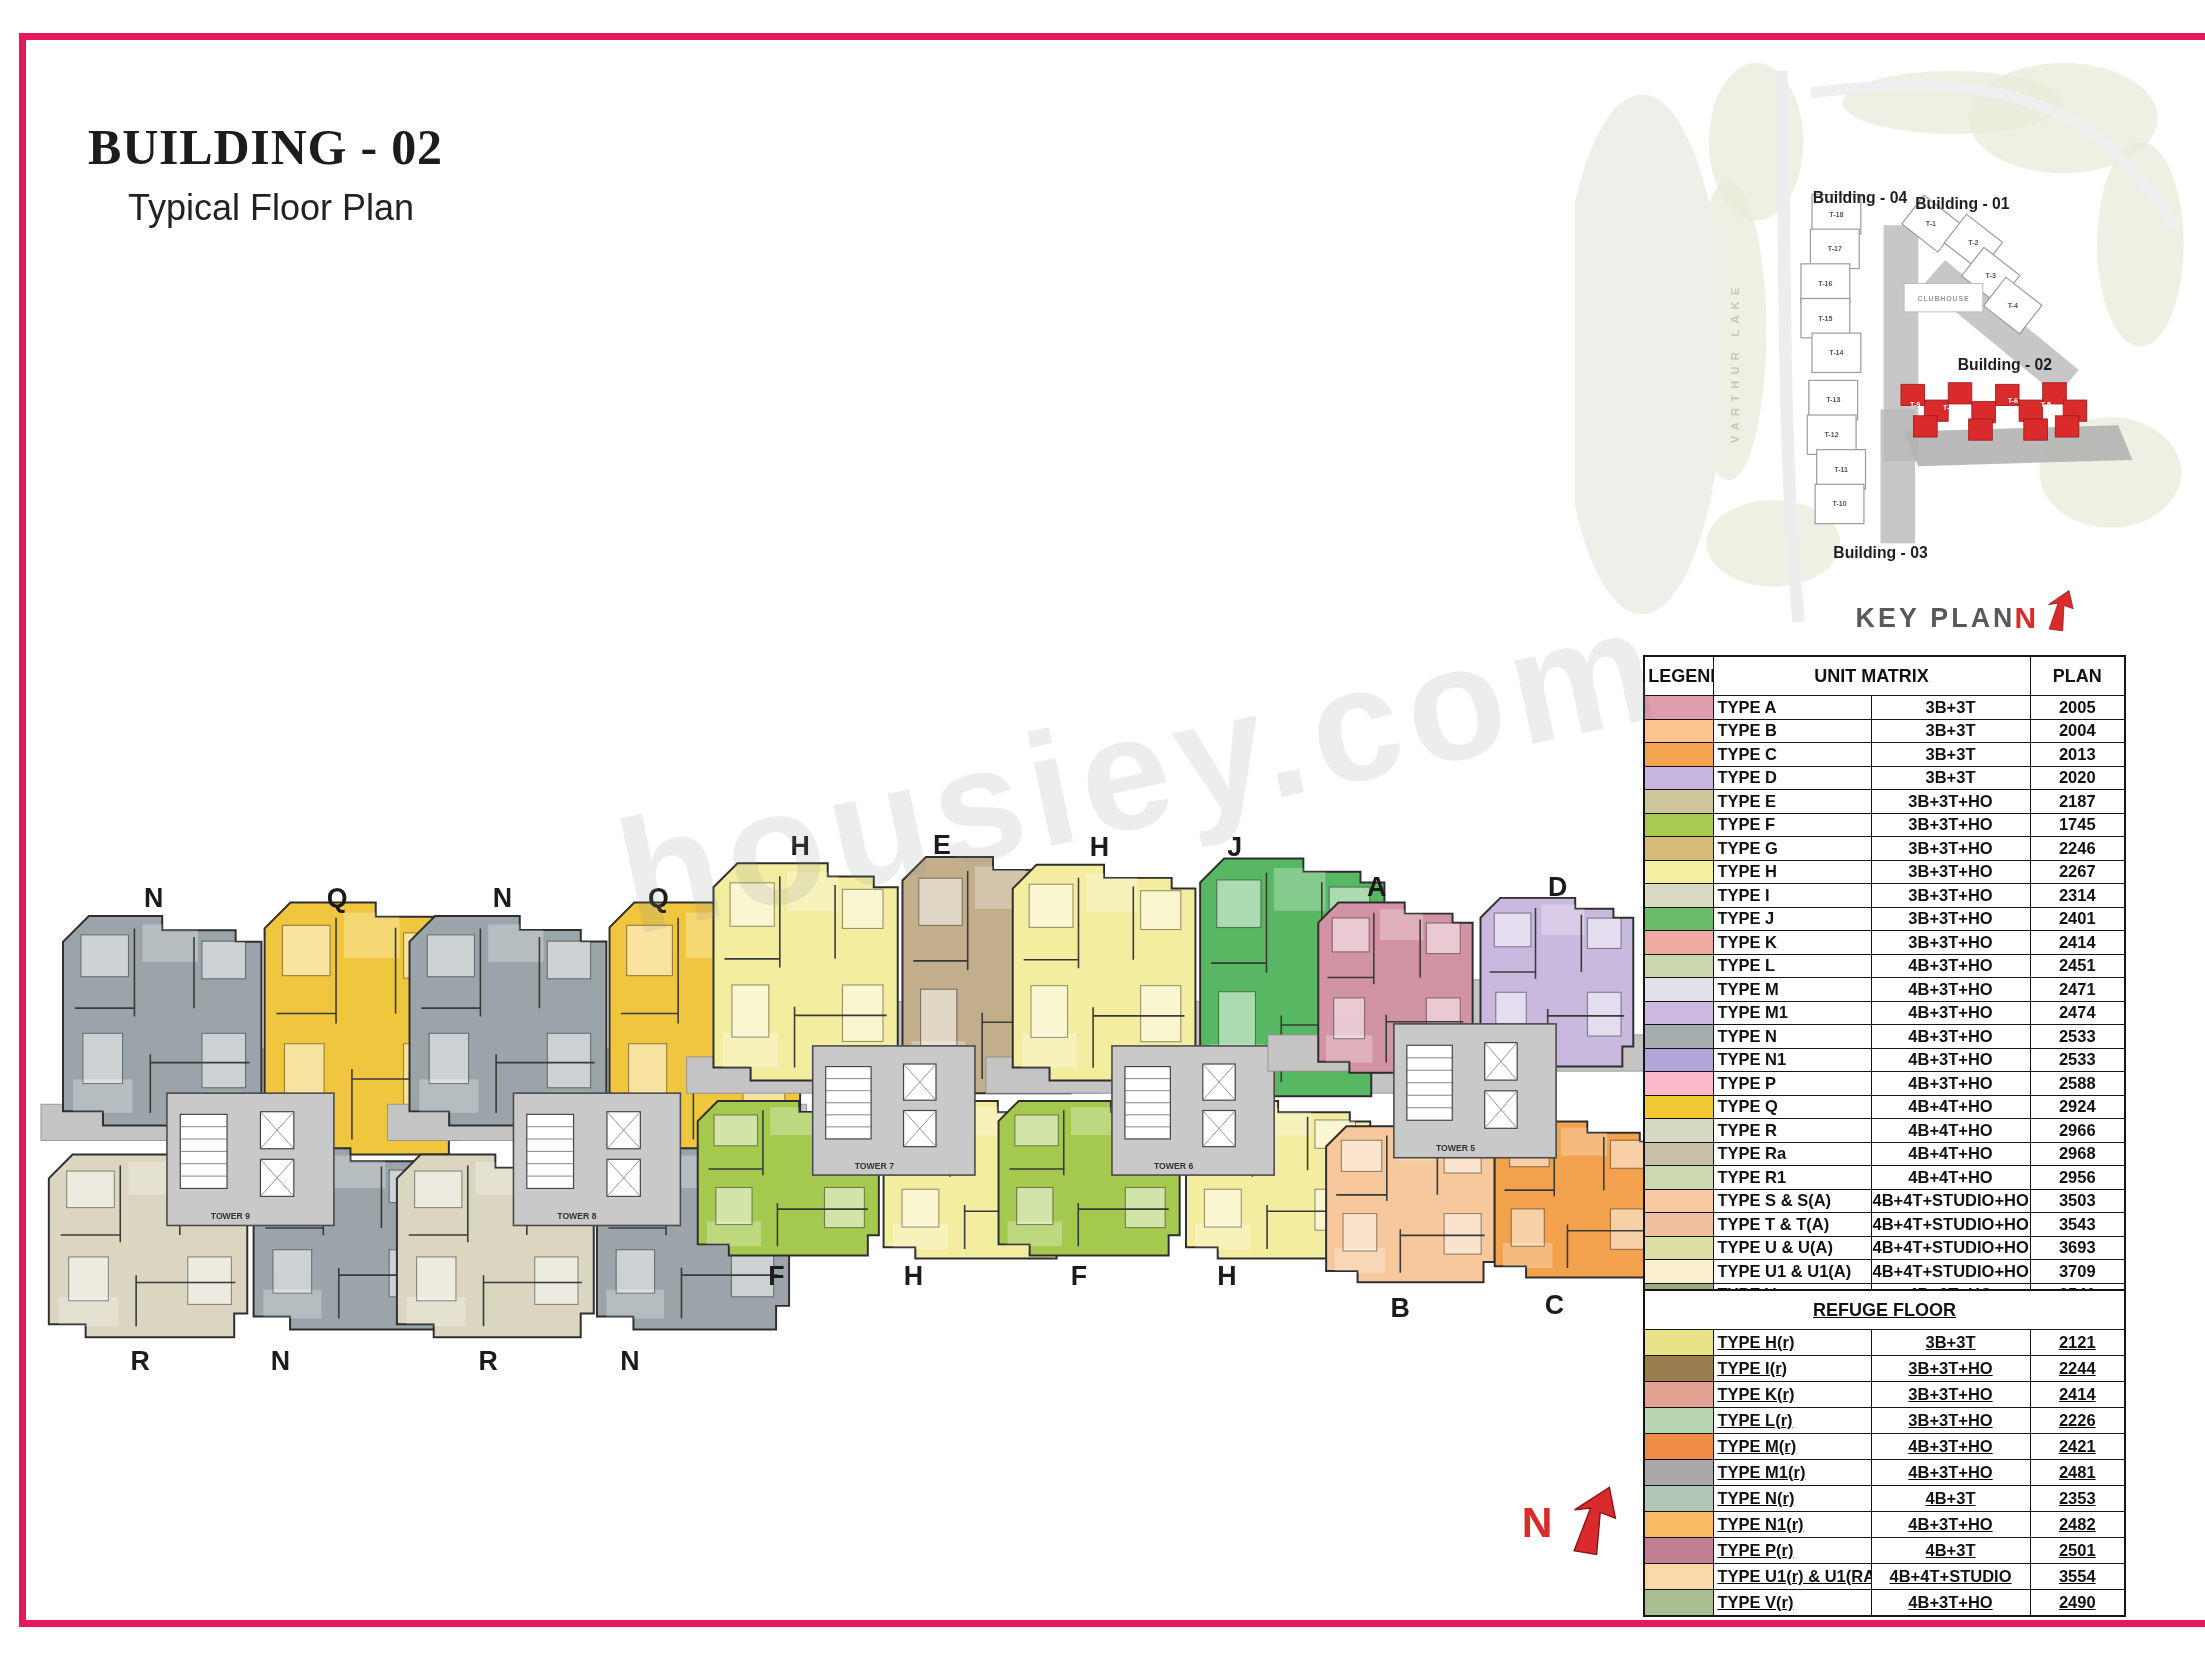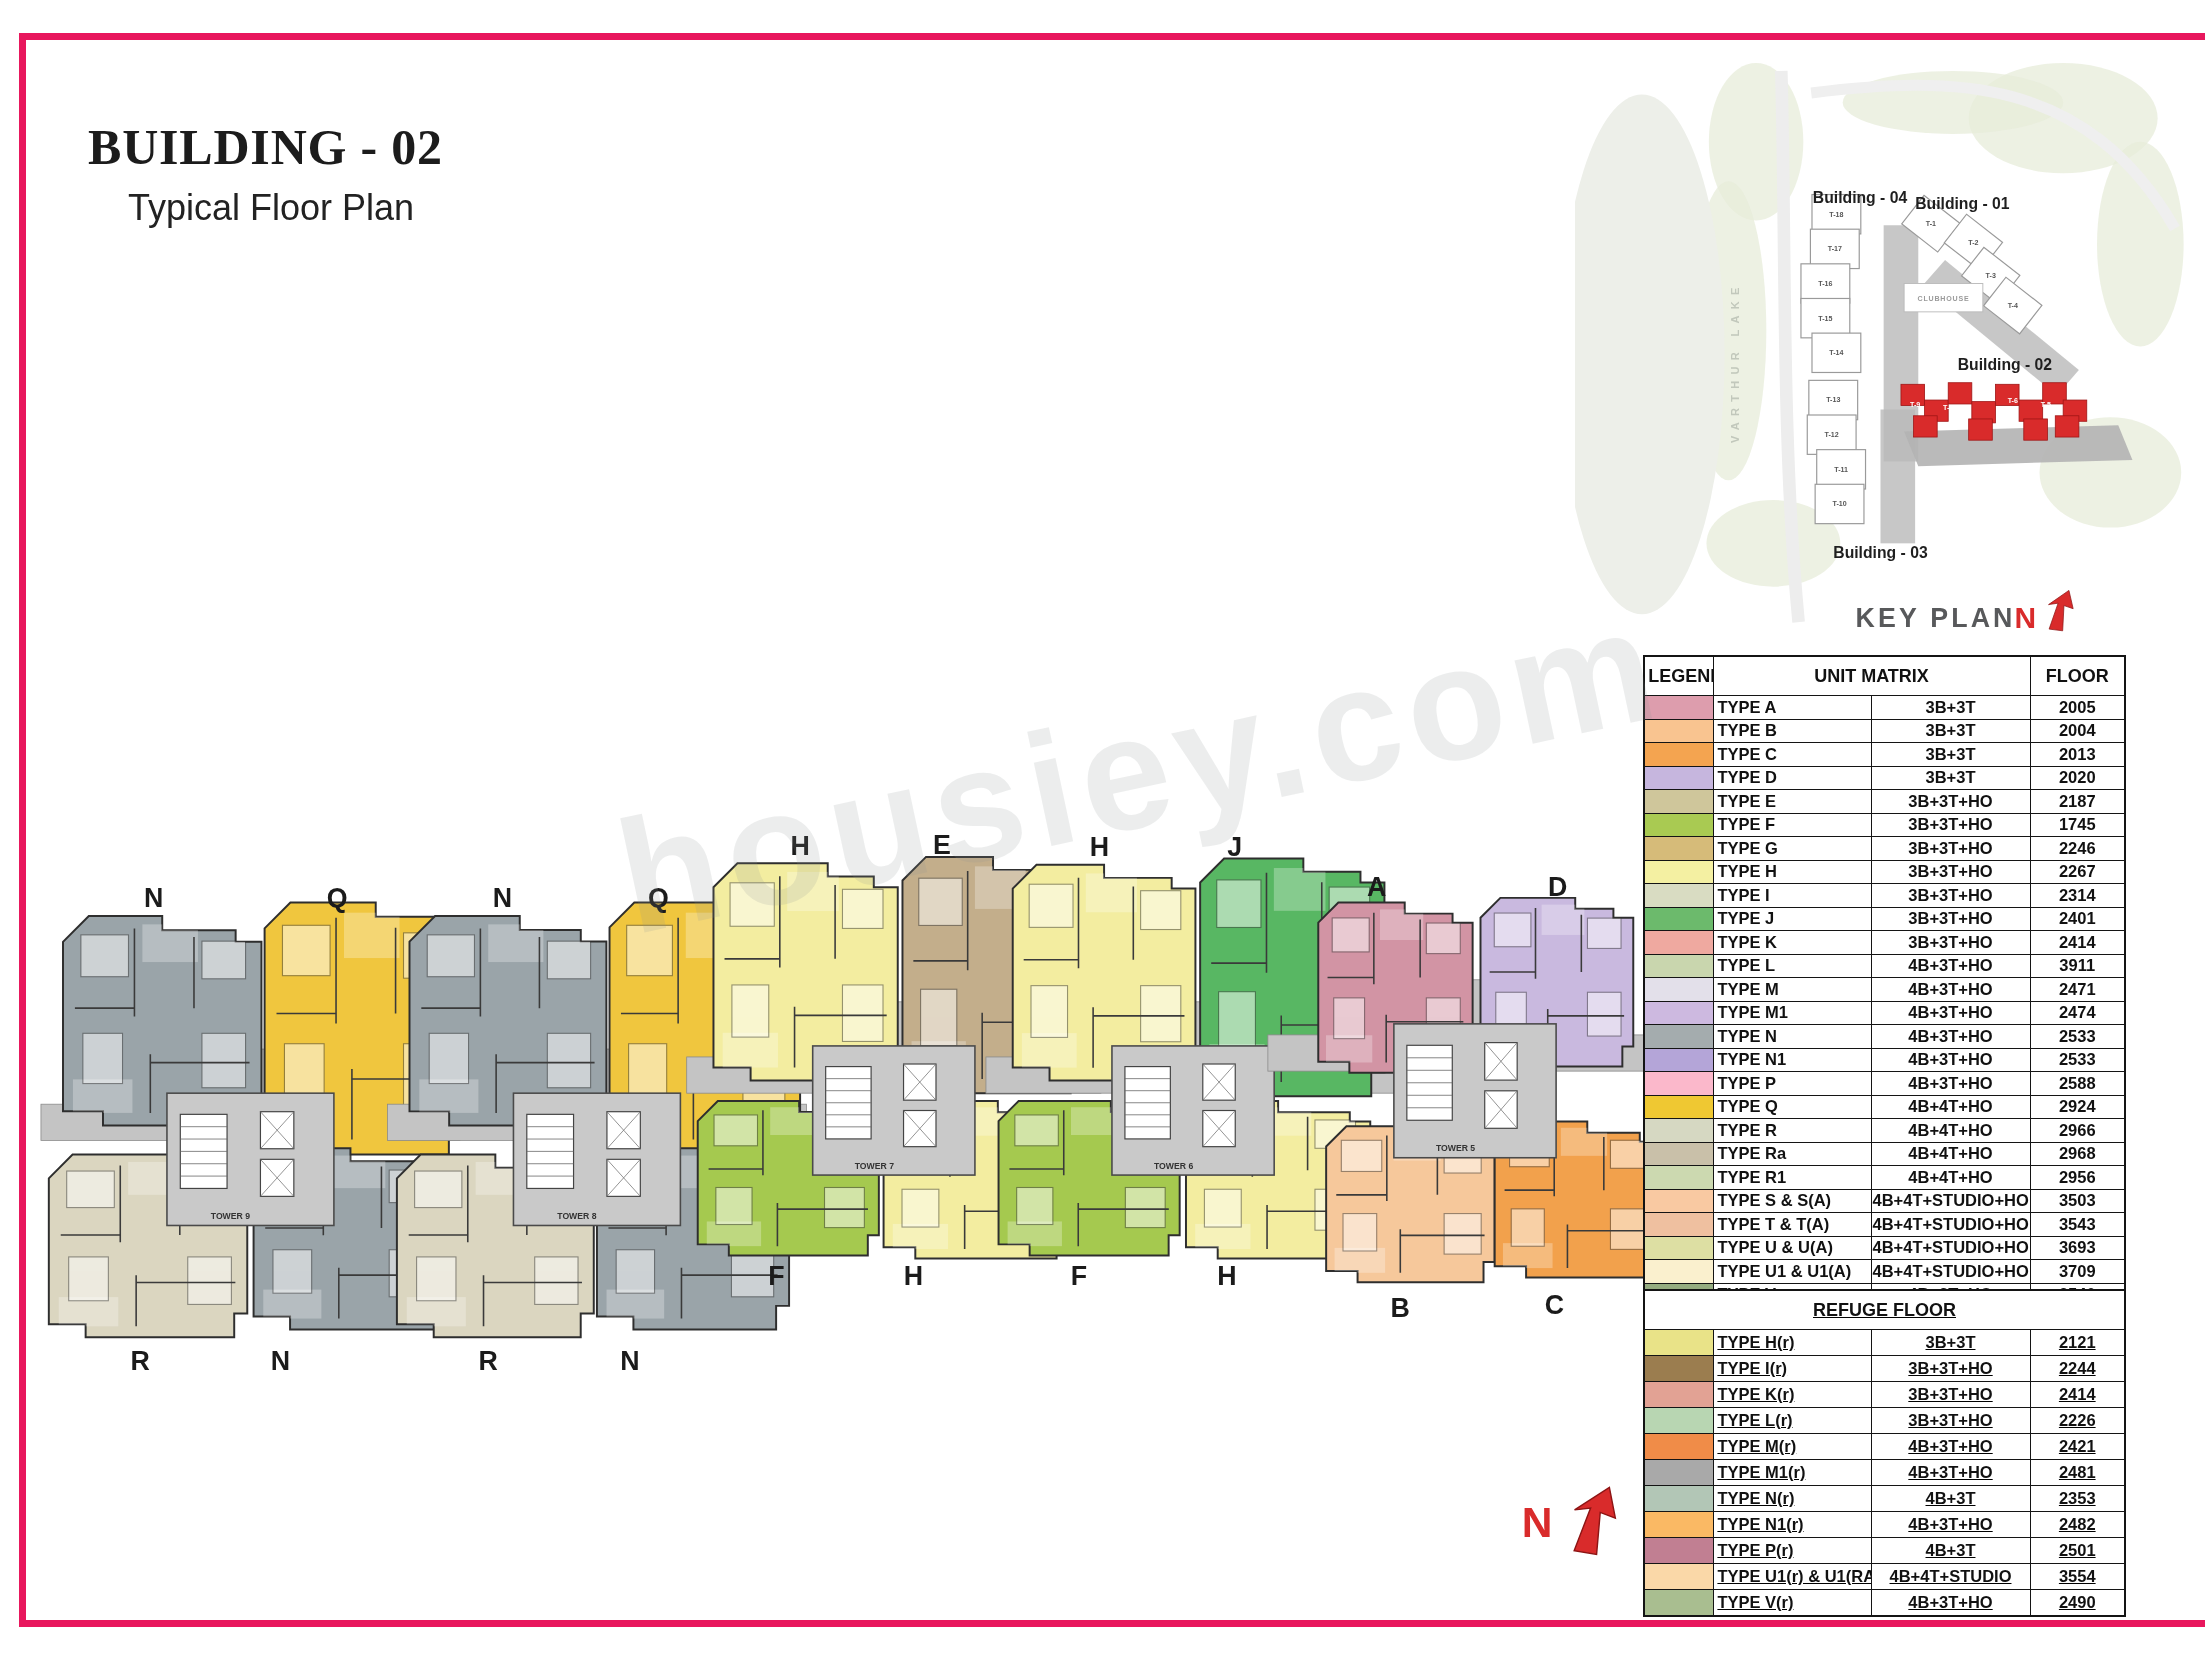--- a/index.html
+++ b/index.html
@@ -590,21 +590,21 @@
       <colgroup>
           <col style="width:69px">
           <col style="width:158px">
           <col style="width:159px">
           <col style="width:95px">
         </colgroup>
       <thead>
         <tr>
           <th class="h-leg">LEGEND</th>
           <th colspan="2">UNIT MATRIX</th>
-          <th>FLOOR</th>
+          <th>PLAN</th>
         </tr>
       </thead>
       <tbody>
           <tr>
             <td class="sw" style="background:#DD9DAD"></td>
             <td class="ty">TYPE A</td>
             <td class="cf">3B+3T</td>
             <td class="ar">2005</td>
           </tr>
           <tr>
@@ -664,21 +664,21 @@
           <tr>
             <td class="sw" style="background:#EFA9A0"></td>
             <td class="ty">TYPE K</td>
             <td class="cf">3B+3T+HO</td>
             <td class="ar">2414</td>
           </tr>
           <tr>
             <td class="sw" style="background:#C9D6AE"></td>
             <td class="ty">TYPE L</td>
             <td class="cf">4B+3T+HO</td>
-            <td class="ar">3911</td>
+            <td class="ar">2451</td>
           </tr>
           <tr>
             <td class="sw" style="background:#E3E0EA"></td>
             <td class="ty">TYPE M</td>
             <td class="cf">4B+3T+HO</td>
             <td class="ar">2471</td>
           </tr>
           <tr>
             <td class="sw" style="background:#CDB9E0"></td>
             <td class="ty">TYPE M1</td>

